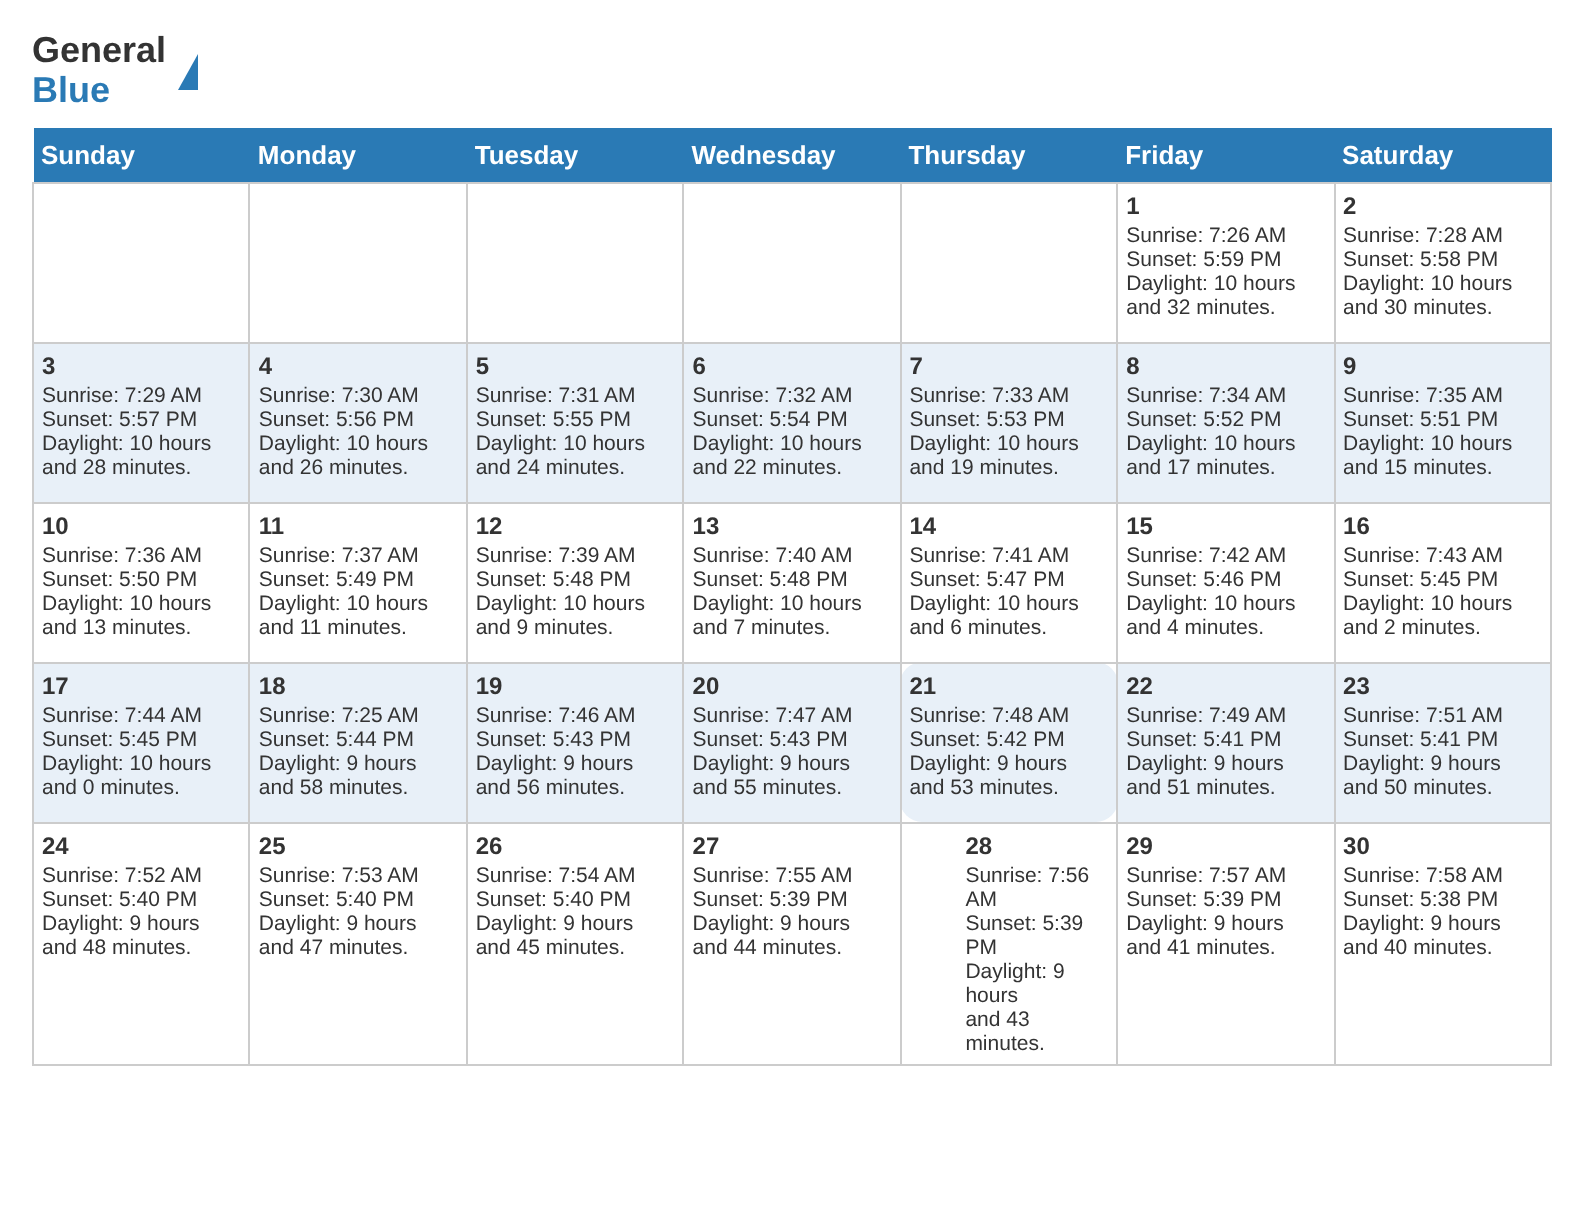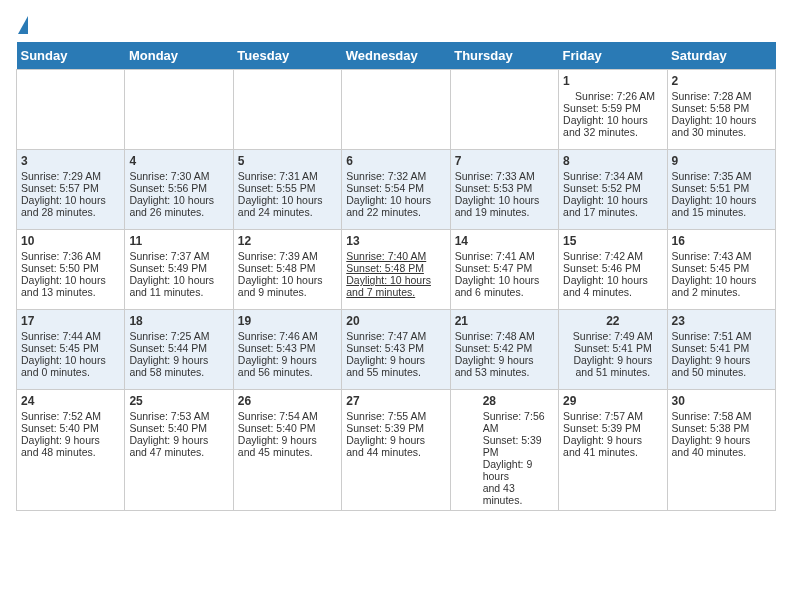--- a/index.html
+++ b/index.html
@@ -79,20 +79,24 @@
       display: block;
       margin-bottom: 2px;
     }
     .cell-empty { background: #fff !important; }
   </style>
 </head>
 <body>
 
 <div class="header">
   <div class="logo">
+    <div class="logo-text">
+      <span>General</span>
+      <span style="color:#2a7ab5;">Blue</span>
+    </div>
     <div class="logo-triangle"></div>
   </div>
   <div class="title-block">
     <h1></h1>
     <h2></h2>
   </div>
 </div>
 
 <table>
   <thead>
@@ -106,21 +110,21 @@
         <th>Saturday</th>
       </tr>
   </thead>
   <tbody id="calendar-body">
   <tr>
         <td class="cell-empty" style="background: rgb(255, 255, 255);"></td>
         <td class="cell-empty" style="background: rgb(255, 255, 255);"></td>
         <td class="cell-empty" style="background: rgb(255, 255, 255);"></td>
         <td class="cell-empty" style="background: rgb(255, 255, 255);"></td>
         <td class="cell-empty" style="background: rgb(255, 255, 255);"></td>
-        <td style="background: rgb(255, 255, 255);"><span class="day-num">1</span><span style="white-space: pre-line; margin-left: 12px;">Sunrise: 7:26 AM
+        <td style="background: rgb(255, 255, 255);"><span class="day-num">1</span><span style="white-space: pre-line;">Sunrise: 7:26 AM
 Sunset: 5:59 PM
 Daylight: 10 hours
 and 32 minutes.</span></td>
         <td style="background: rgb(255, 255, 255);"><span class="day-num">2</span><span style="white-space: pre-line; margin-top: 32px;">Sunrise: 7:28 AM
 Sunset: 5:58 PM
 Daylight: 10 hours
 and 30 minutes.</span></td>
       </tr>
       <tr>
         <td style="background: rgb(232, 240, 248);"><span class="day-num">3</span><span style="white-space: pre-line;">Sunrise: 7:29 AM
@@ -158,21 +162,21 @@
 Daylight: 10 hours
 and 13 minutes.</span></td>
         <td style="background: rgb(255, 255, 255);"><span class="day-num">11</span><span style="white-space: pre-line;">Sunrise: 7:37 AM
 Sunset: 5:49 PM
 Daylight: 10 hours
 and 11 minutes.</span></td>
         <td style="background: rgb(255, 255, 255);"><span class="day-num">12</span><span style="white-space: pre-line;">Sunrise: 7:39 AM
 Sunset: 5:48 PM
 Daylight: 10 hours
 and 9 minutes.</span></td>
-        <td style="background: rgb(255, 255, 255);"><span class="day-num">13</span><span style="white-space: pre-line; text-decoration: underline;">Sunrise: 7:40 AM
+        <td style="background: rgb(255, 255, 255);"><span class="day-num">13</span><span style="white-space: pre-line;">Sunrise: 7:40 AM
 Sunset: 5:48 PM
 Daylight: 10 hours
 and 7 minutes.</span></td>
         <td style="background: rgb(255, 255, 255);"><span class="day-num">14</span><span style="white-space: pre-line;">Sunrise: 7:41 AM
 Sunset: 5:47 PM
 Daylight: 10 hours
 and 6 minutes.</span></td>
         <td style="background: rgb(255, 255, 255);"><span class="day-num">15</span><span style="white-space: pre-line;">Sunrise: 7:42 AM
 Sunset: 5:46 PM
 Daylight: 10 hours
@@ -192,25 +196,25 @@
 Daylight: 9 hours
 and 58 minutes.</span></td>
         <td style="background: rgb(232, 240, 248);"><span class="day-num">19</span><span style="white-space: pre-line;">Sunrise: 7:46 AM
 Sunset: 5:43 PM
 Daylight: 9 hours
 and 56 minutes.</span></td>
         <td style="background: rgb(232, 240, 248);"><span class="day-num">20</span><span style="white-space: pre-line;">Sunrise: 7:47 AM
 Sunset: 5:43 PM
 Daylight: 9 hours
 and 55 minutes.</span></td>
-        <td style="background: rgb(232, 240, 248);"><span class="day-num">21</span><span style="white-space: pre-line;">Sunrise: 7:48 AM
+        <td style="background: rgb(232, 240, 248); border-radius: 11px;"><span class="day-num">21</span><span style="white-space: pre-line;">Sunrise: 7:48 AM
 Sunset: 5:42 PM
 Daylight: 9 hours
 and 53 minutes.</span></td>
-        <td style="background: rgb(232, 240, 248); text-align: center;"><span class="day-num">22</span><span style="white-space: pre-line;">Sunrise: 7:49 AM
+        <td style="background: rgb(232, 240, 248);"><span class="day-num">22</span><span style="white-space: pre-line;">Sunrise: 7:49 AM
 Sunset: 5:41 PM
 Daylight: 9 hours
 and 51 minutes.</span></td>
         <td style="background: rgb(232, 240, 248);"><span class="day-num">23</span><span style="white-space: pre-line;">Sunrise: 7:51 AM
 Sunset: 5:41 PM
 Daylight: 9 hours
 and 50 minutes.</span></td>
       </tr>
       <tr>
         <td style="background: rgb(255, 255, 255);"><span class="day-num">24</span><span style="white-space: pre-line;">Sunrise: 7:52 AM

